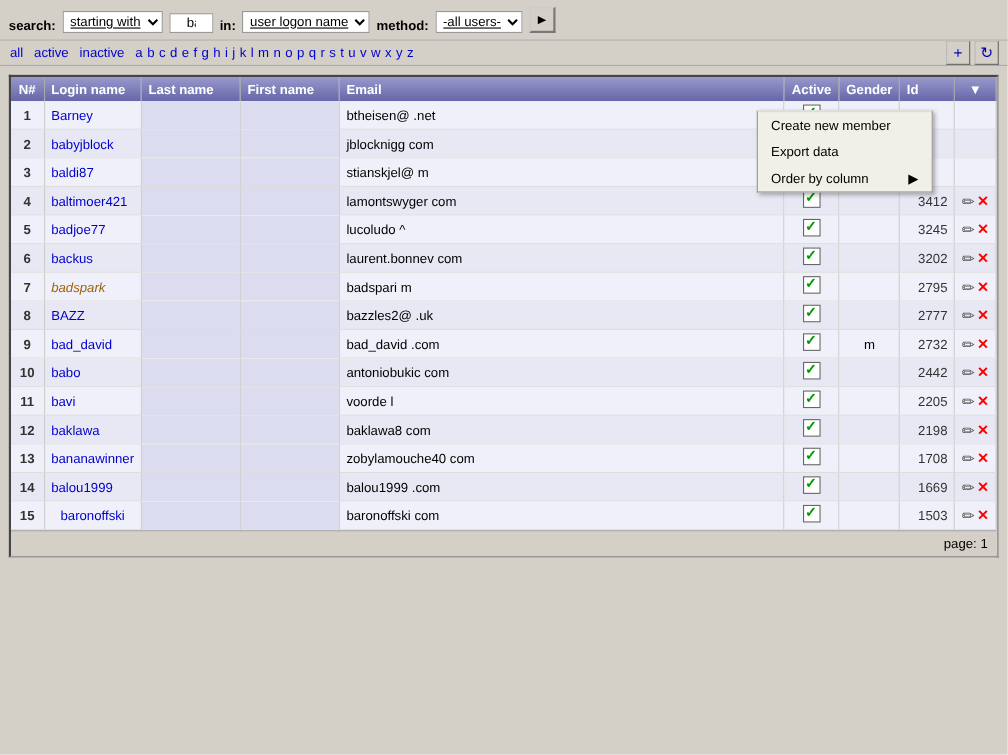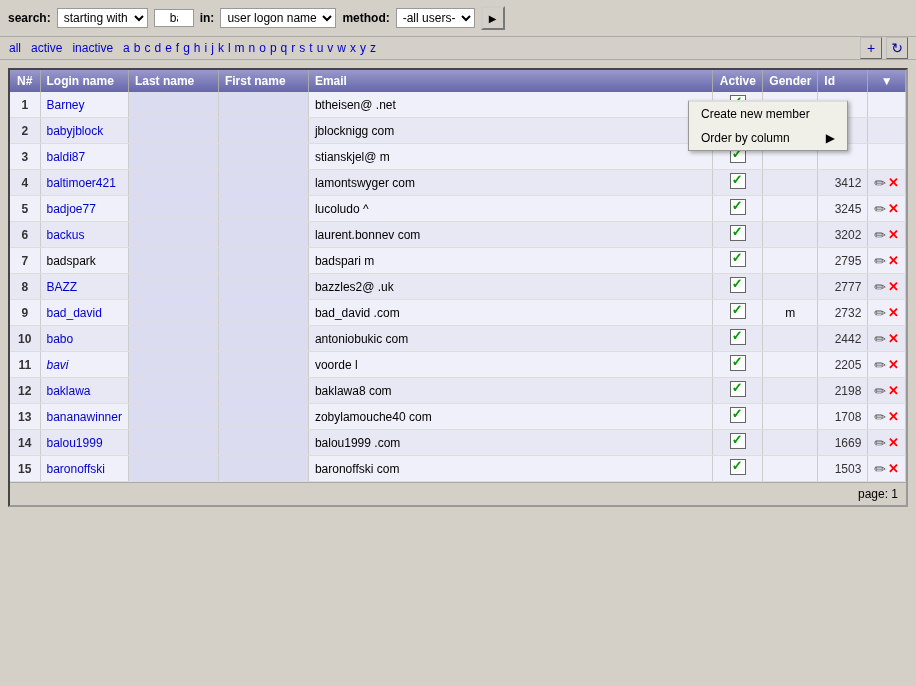--- a/index.html
+++ b/index.html
@@ -7,35 +7,36 @@
       font-family: Arial, sans-serif;
       font-size: 12px;
       background: #d4d0c8;
       width: 916px;
       min-height: 686px;
     }
 
     
     .search-bar {
       display: flex;
-      align-items: center;
+      align-items: flex-end;
       padding: 6px 8px;
       background: #d4d0c8;
       gap: 6px;
       border-bottom: 1px solid #aaa;
     }
     .search-bar label {
       font-weight: bold;
       font-size: 12px;
     }
     .search-bar select {
       font-size: 12px;
       padding: 1px 2px;
       background: white;
       border: 1px solid #999;
+      text-decoration: underline;
     }
     .search-bar input[type="text"] {
       font-size: 12px;
       border: 1px solid #999;
       padding: 1px 15px;
       width: 40px;
       background: white;
     }
     .search-btn {
       width: 24px;
@@ -331,21 +332,21 @@
           <td class="id-cell">3202</td>
           <td>
       <span class="actions-cell">
         <span class="edit-icon">✏</span>
         <span class="delete-icon">✕</span>
       </span>
     </td>
         </tr>
         <tr>
           <td class="num-cell">7</td>
-          <td class="name-cell" style="cursor: pointer; color: #000000;">badspark</td>
+          <td class="name-cell" style="cursor: pointer; color: #a16207; font-style: italic;">badspark</td>
           <td class="lastname-cell"></td>
           <td class="firstname-cell"></td>
           <td class="email-cell">badspari          m</td>
           <td class="active-cell"><span class="checkbox-icon checked"></span></td>
           <td class="gender-cell"></td>
           <td class="id-cell">2795</td>
           <td>
       <span class="actions-cell">
         <span class="edit-icon">✏</span>
         <span class="delete-icon">✕</span>
@@ -395,21 +396,21 @@
           <td class="id-cell">2442</td>
           <td>
       <span class="actions-cell">
         <span class="edit-icon">✏</span>
         <span class="delete-icon">✕</span>
       </span>
     </td>
         </tr>
         <tr>
           <td class="num-cell">11</td>
-          <td class="name-cell" style="cursor: pointer; color: rgb(0, 0, 204); font-style: italic;">bavi</td>
+          <td class="name-cell" style="cursor: pointer; color: rgb(0, 0, 204);">bavi</td>
           <td class="lastname-cell"></td>
           <td class="firstname-cell"></td>
           <td class="email-cell">voorde            l</td>
           <td class="active-cell"><span class="checkbox-icon checked"></span></td>
           <td class="gender-cell"></td>
           <td class="id-cell">2205</td>
           <td>
       <span class="actions-cell">
         <span class="edit-icon">✏</span>
         <span class="delete-icon">✕</span>
@@ -459,40 +460,43 @@
           <td class="id-cell">1669</td>
           <td>
       <span class="actions-cell">
         <span class="edit-icon">✏</span>
         <span class="delete-icon">✕</span>
       </span>
     </td>
         </tr>
         <tr>
           <td class="num-cell">15</td>
-          <td class="name-cell" style="cursor: pointer; color: rgb(0, 0, 204);">baronoffski</td>
+          <td class="name-cell" style="cursor: pointer; color: rgb(0, 0, 204); text-align: center;">baronoffski</td>
           <td class="lastname-cell"></td>
           <td class="firstname-cell"></td>
           <td class="email-cell">baronoffski       com</td>
           <td class="active-cell"><span class="checkbox-icon checked"></span></td>
           <td class="gender-cell"></td>
           <td class="id-cell">1503</td>
           <td>
       <span class="actions-cell">
         <span class="edit-icon">✏</span>
         <span class="delete-icon">✕</span>
       </span>
     </td>
         </tr>
       </tbody>
   </table>
 
   <div class="dropdown-menu">
     <div class="menu-item">
       <span>Create new member</span>
+    </div>
+    <div class="menu-item">
+      <span>Export data</span>
     </div>
     <div class="menu-item">
       <span>Order by column</span>
       <span>▶</span>
     </div>
   </div>
 
   <div class="table-footer">
     <span>page: 1</span>
   </div>

